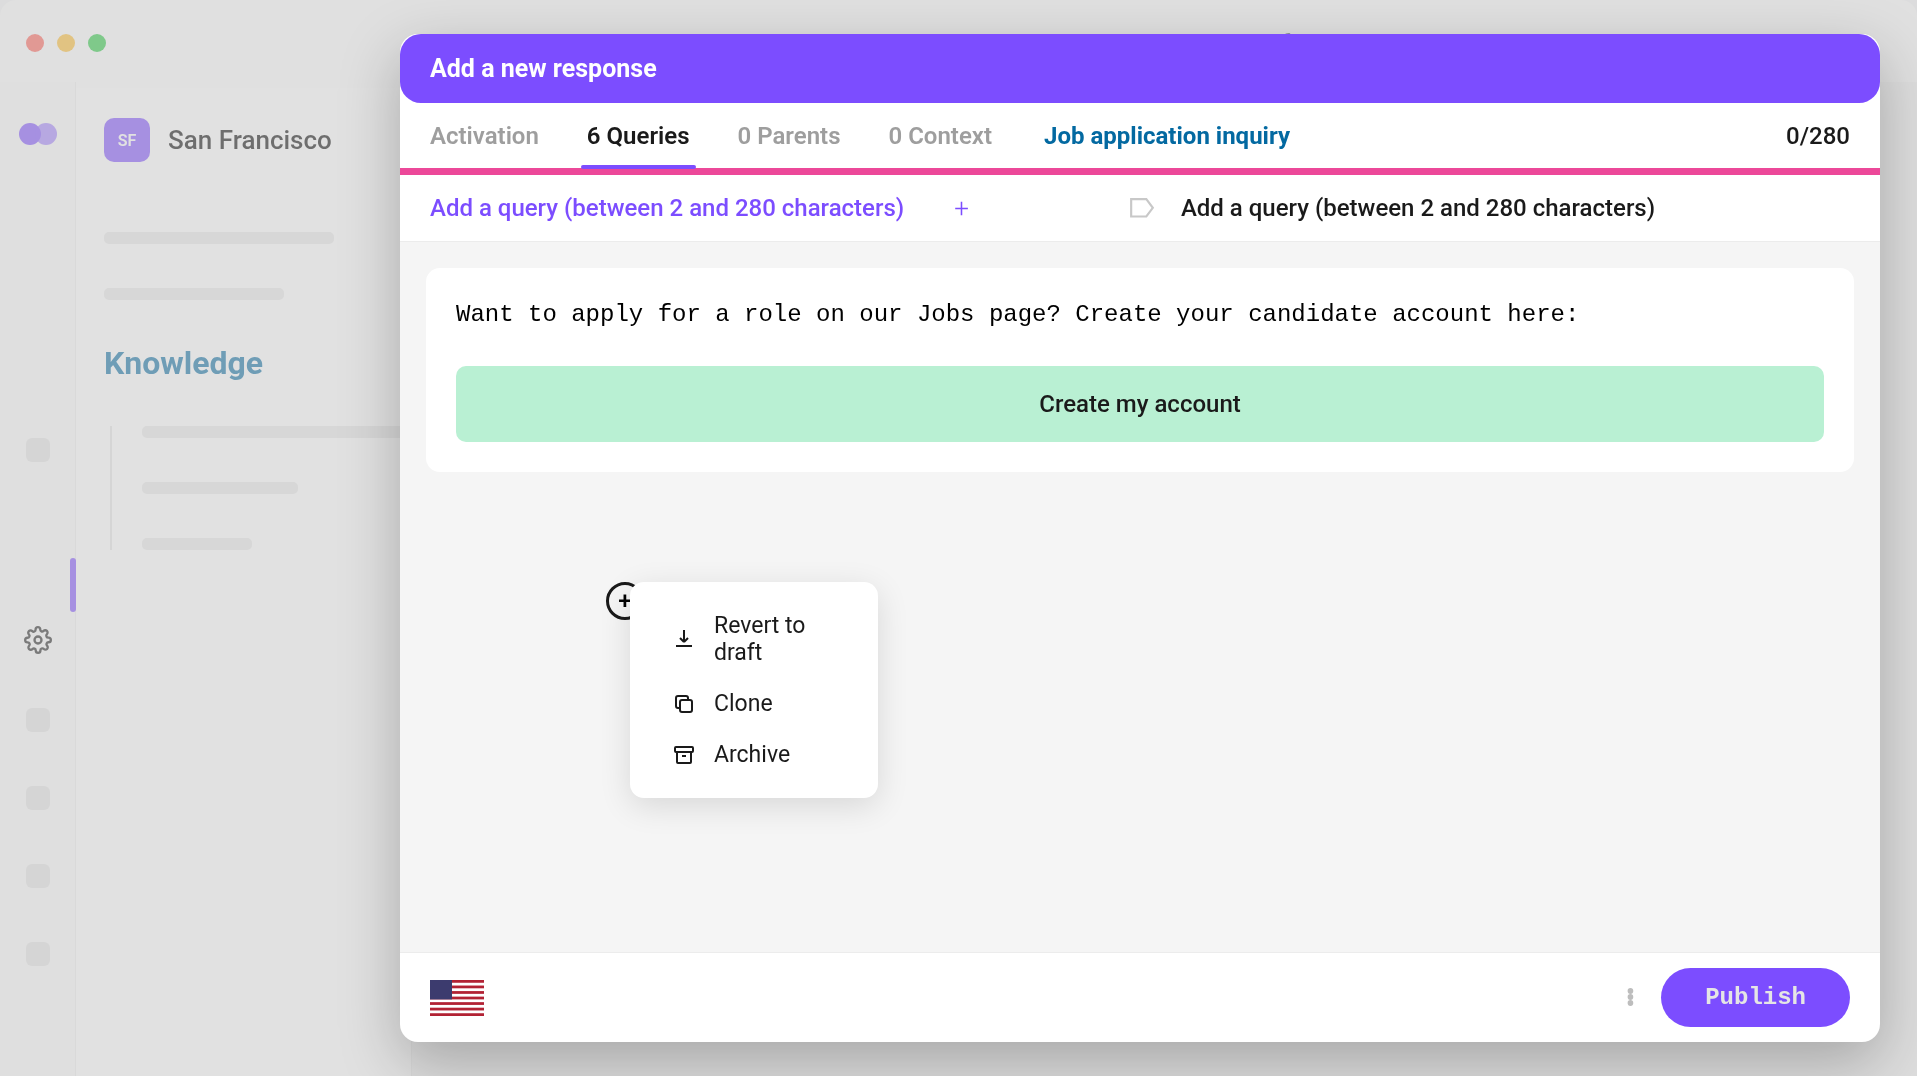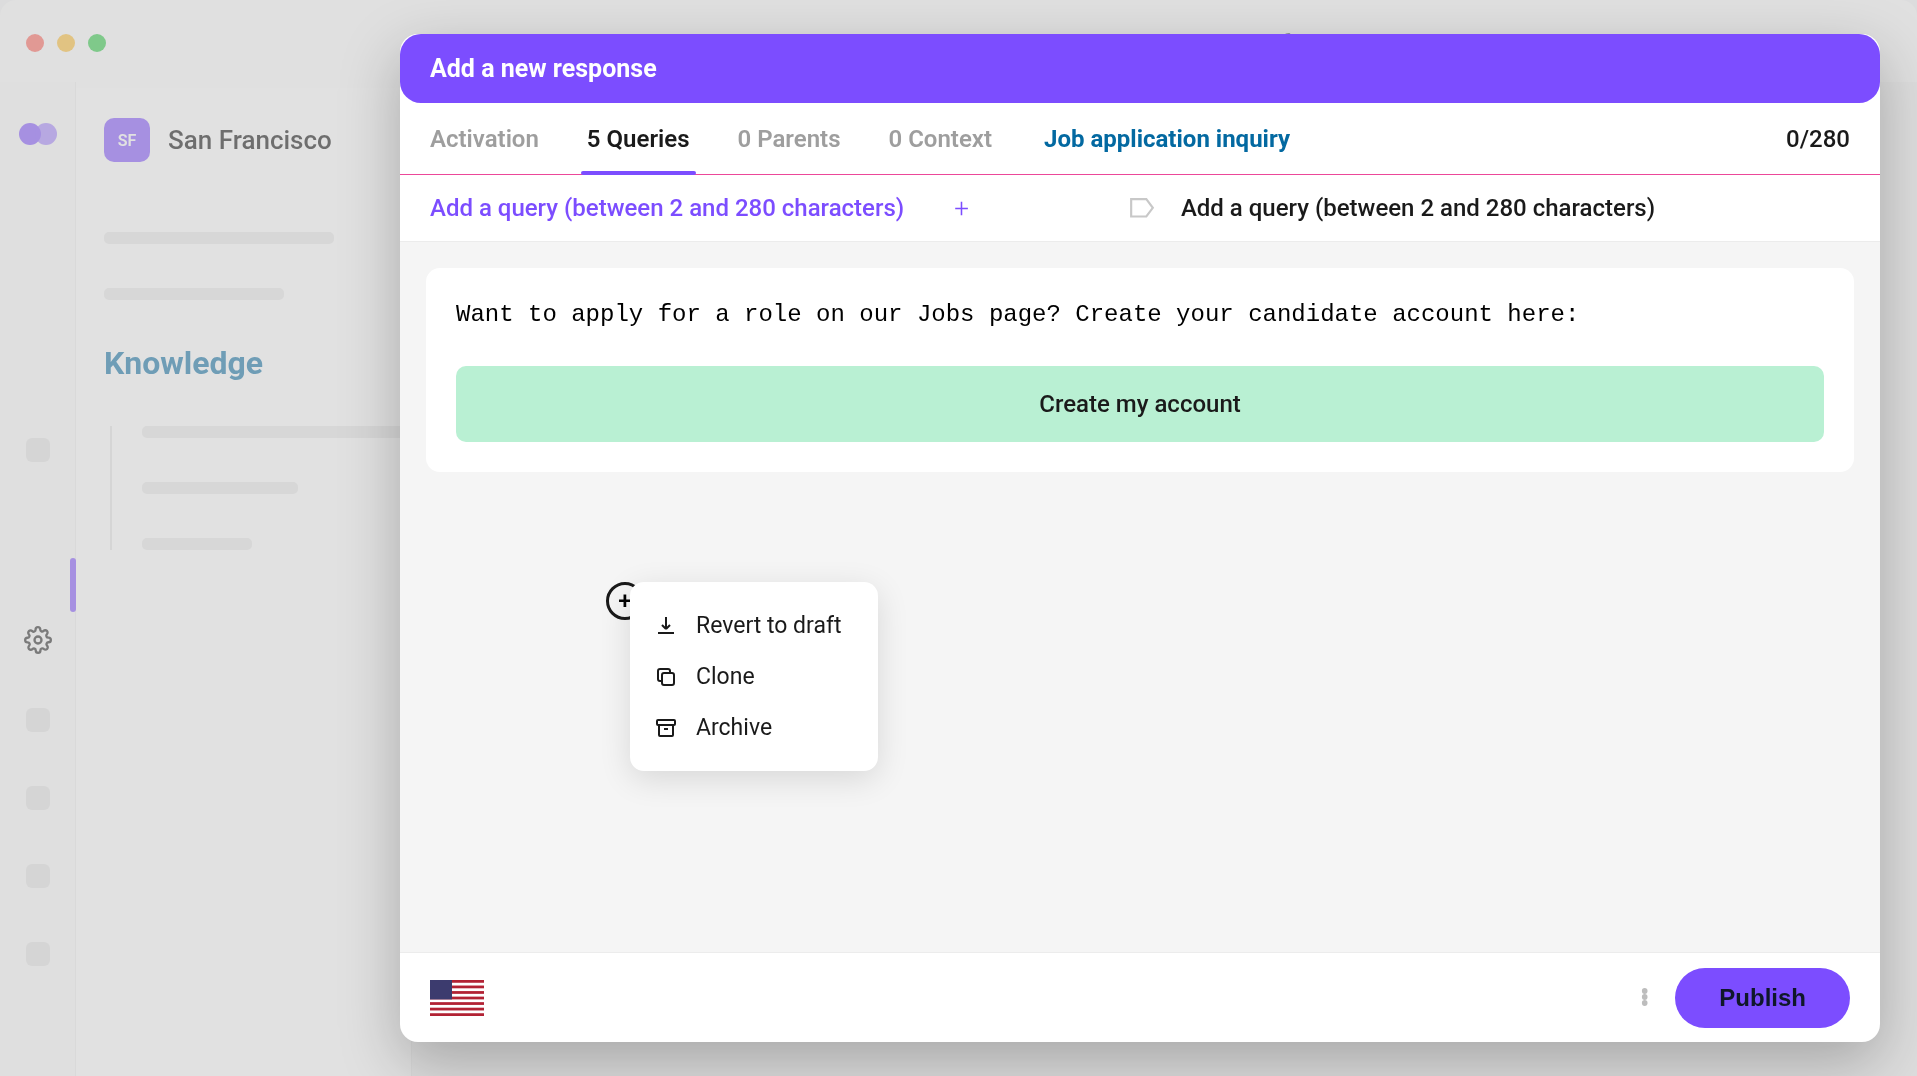--- a/index.html
+++ b/index.html
@@ -209,21 +209,21 @@
       padding: 20px 30px;
       font-size: 25px;
       font-weight: 700;
       border-radius: 21px;
     }
     .modal-tabs {
       display: flex;
       align-items: center;
       padding: 0 30px;
       height: 72px;
-      border-bottom: 1px solid #ec4899;
+      border-bottom: 7px solid #ec4899;
     }
     .tab {
       margin-right: 48px;
       font-size: 24px;
       font-weight: 600;
       color: #9e9e9e;
       height: 100%;
       display: flex;
       align-items: center;
       position: relative;
@@ -357,21 +357,21 @@
     }
     
     .context-menu {
       position: absolute;
       top: 340px;
       left: 230px;
       width: 248px;
       background: #fff;
       border-radius: 14px;
       box-shadow: 0 8px 32px rgba(0,0,0,0.12);
-      padding: 18px 0;
+      padding: 18px 18px;
     }
     .menu-item {
       display: flex;
       align-items: center;
       gap: 18px;
       padding: 12px 24px;
       font-size: 23px;
       color: #1a1a1a;
     }
     .menu-icon { width: 24px; height: 24px; flex-shrink: 0; }
@@ -394,26 +394,27 @@
       font-size: 28px;
       margin-right: 24px;
       letter-spacing: 2px;
       display: flex;
       flex-direction: column;
       line-height: 6px;
     }
     .more-dots span { height: 6px; }
     .publish-btn {
       background: #7c4dff;
-      color: #0f172a;
+      color: #e5e5e5;
       border: none;
       border-radius: 30px;
       padding: 16px 44px;
       font-size: 24px;
       font-weight: 600;
+      font-family: Liberation Mono, monospace;
     }
   </style>
 </head>
 <body>
 
 <div class="bg-frame">
 
   <div class="window-controls">
     <div class="window-dot dot-red"></div>
     <div class="window-dot dot-yellow"></div>
@@ -469,21 +470,21 @@
   <div class="main-dim"></div>
 </div>
 
 <div class="overlay"></div>
 
 <div class="modal">
   <div class="modal-header">Add a new response</div>
 
   <div class="modal-tabs">
     <div class="tab">Activation</div>
-    <div class="tab tab-active">5 Queries</div>
+    <div class="tab tab-active">6 Queries</div>
     <div class="tab">0 Parents</div>
     <div class="tab">0 Context</div>
     <div class="tab-title-right">Job application inquiry</div>
     <div class="char-count">0/280</div>
   </div>
 
   <div class="modal-subbar">
     <div class="query-input-left">Add a query (between 2 and 280 characters)</div>
     <div class="plus-btn">+</div>
     <div class="tag-icon">

